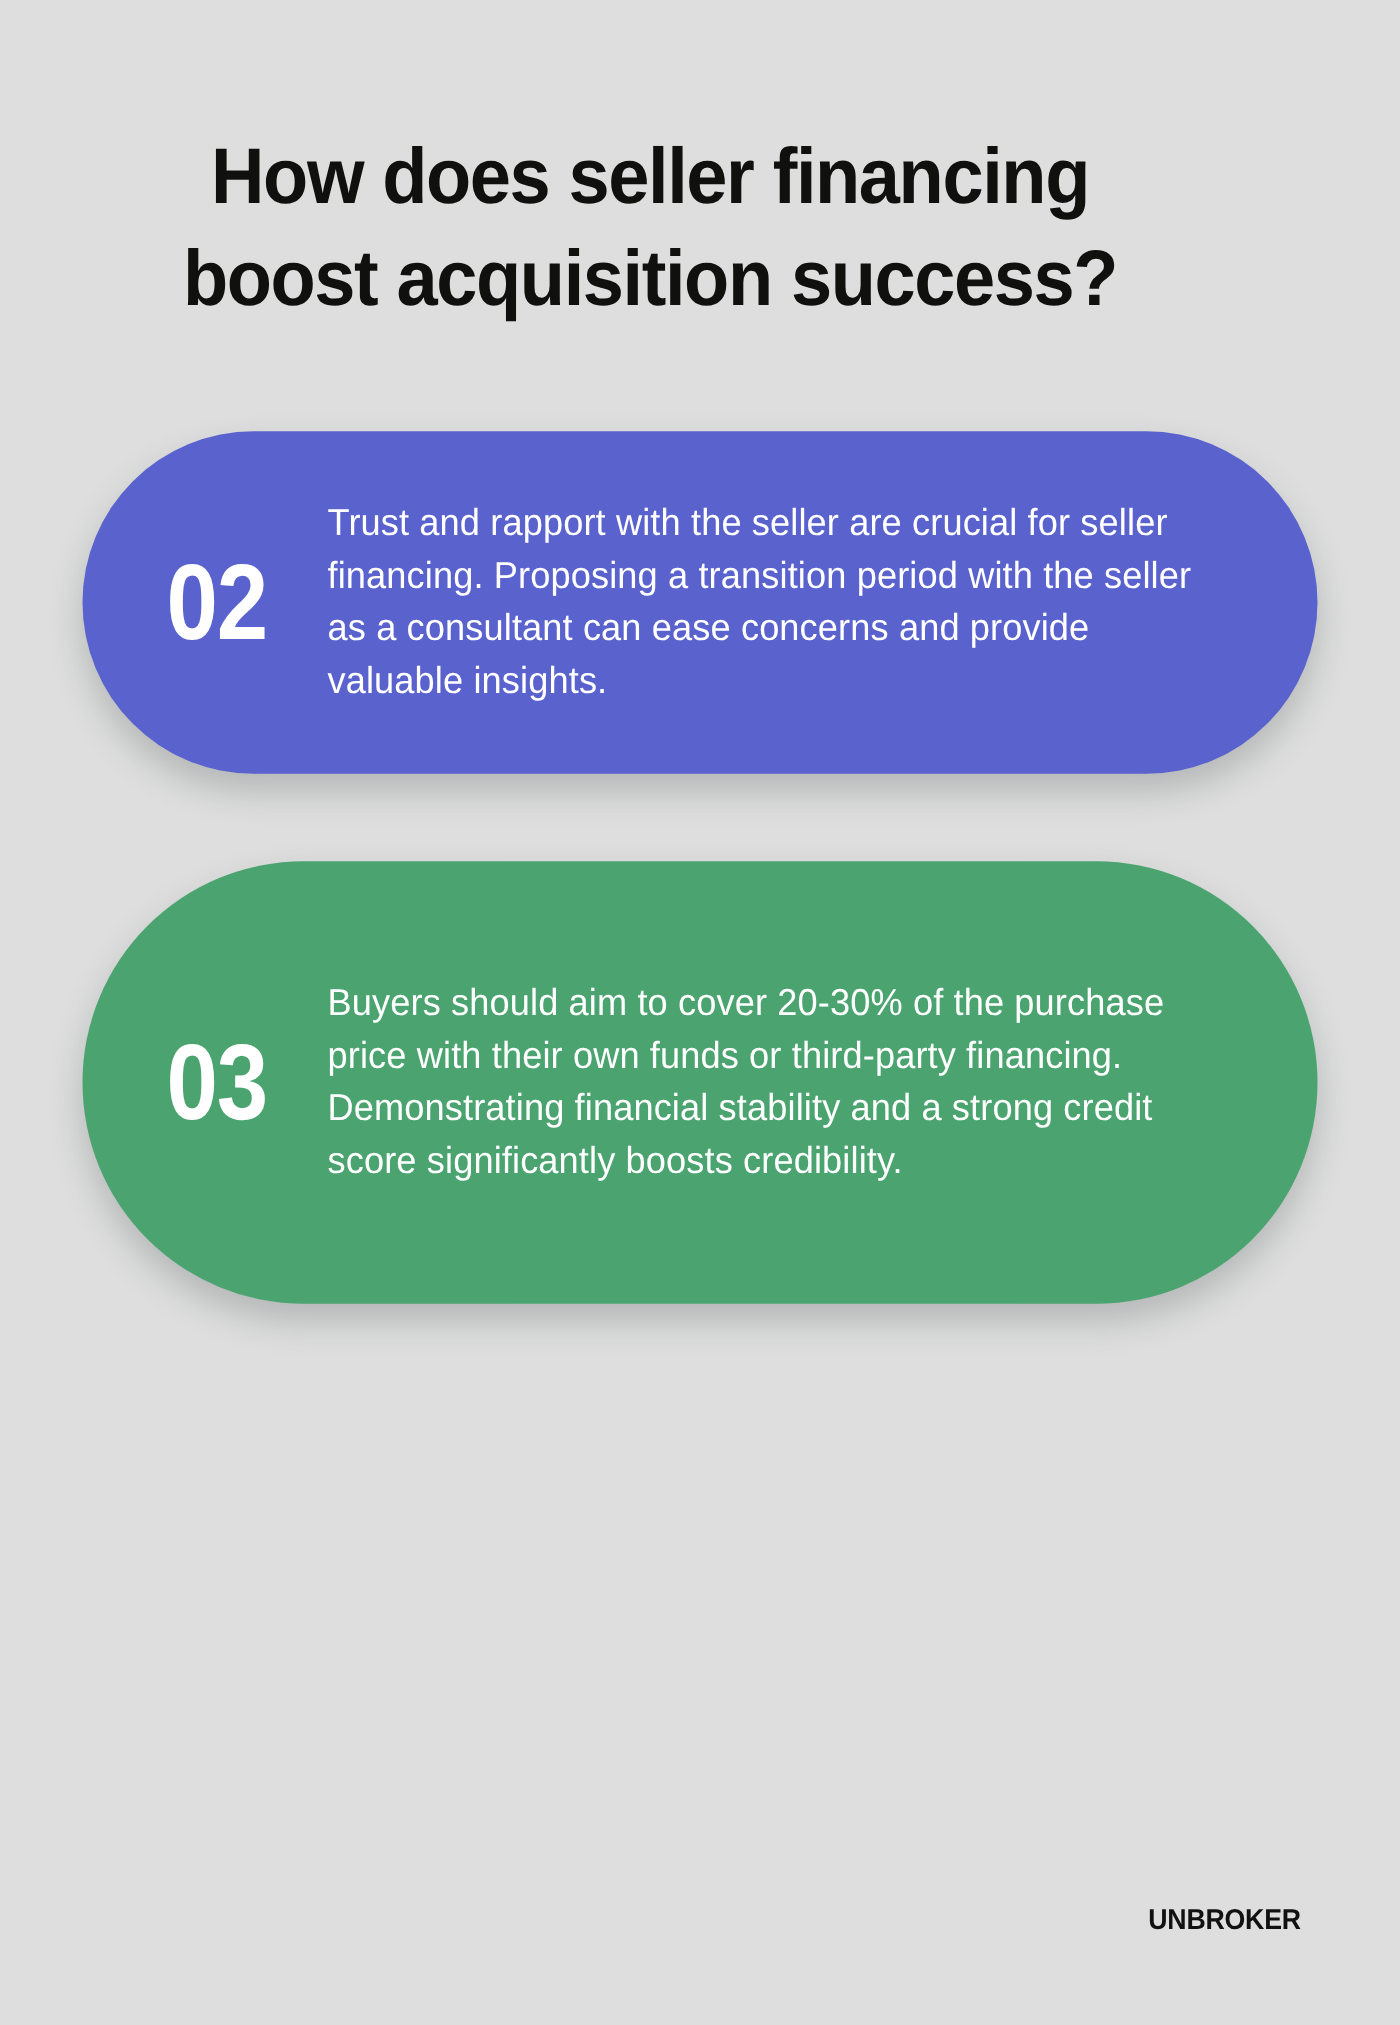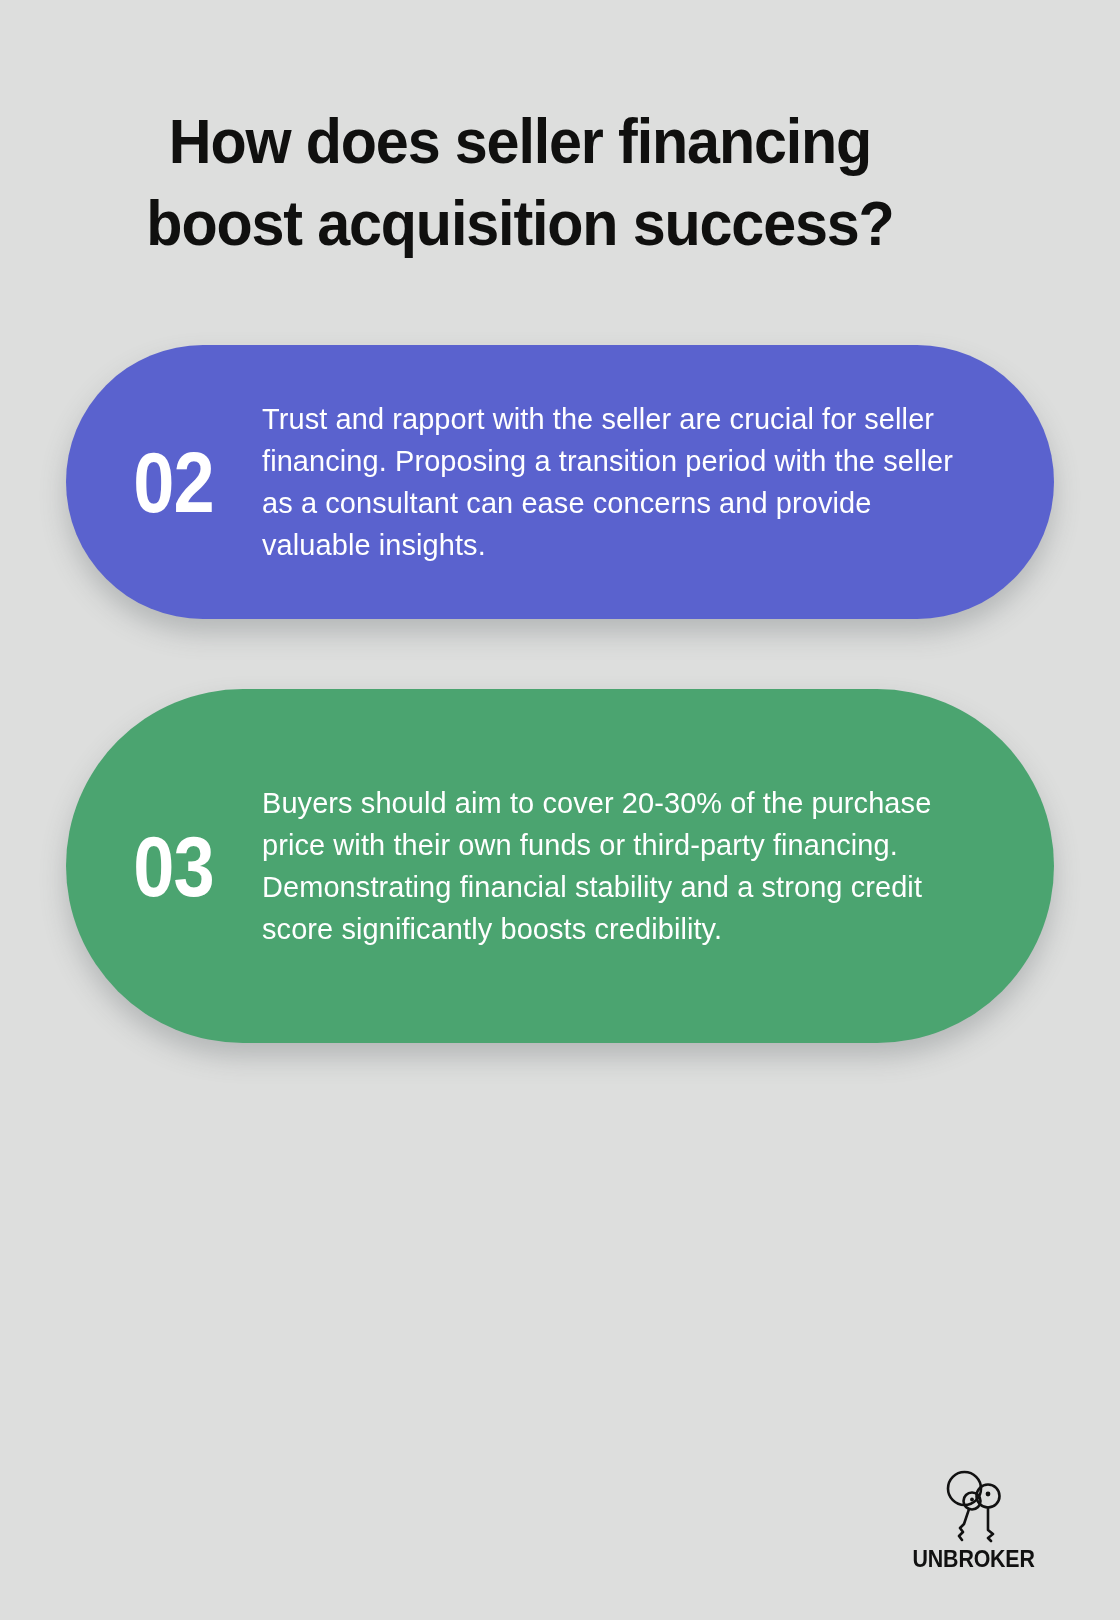--- a/index.html
+++ b/index.html
@@ -90,21 +90,21 @@
     transform-origin: left center;
   }
 
   
   .logo {
     position: absolute;
     right: 86px;
     bottom: 48px;
     width: 120px;
     display: flex;
-    flex-direction: column;
+    flex-direction: row;
     align-items: center;
     margin-left: 10px;
   }
 
   .logo-mark {
     width: 72px;
     height: 76px;
     display: block;
   }
 

